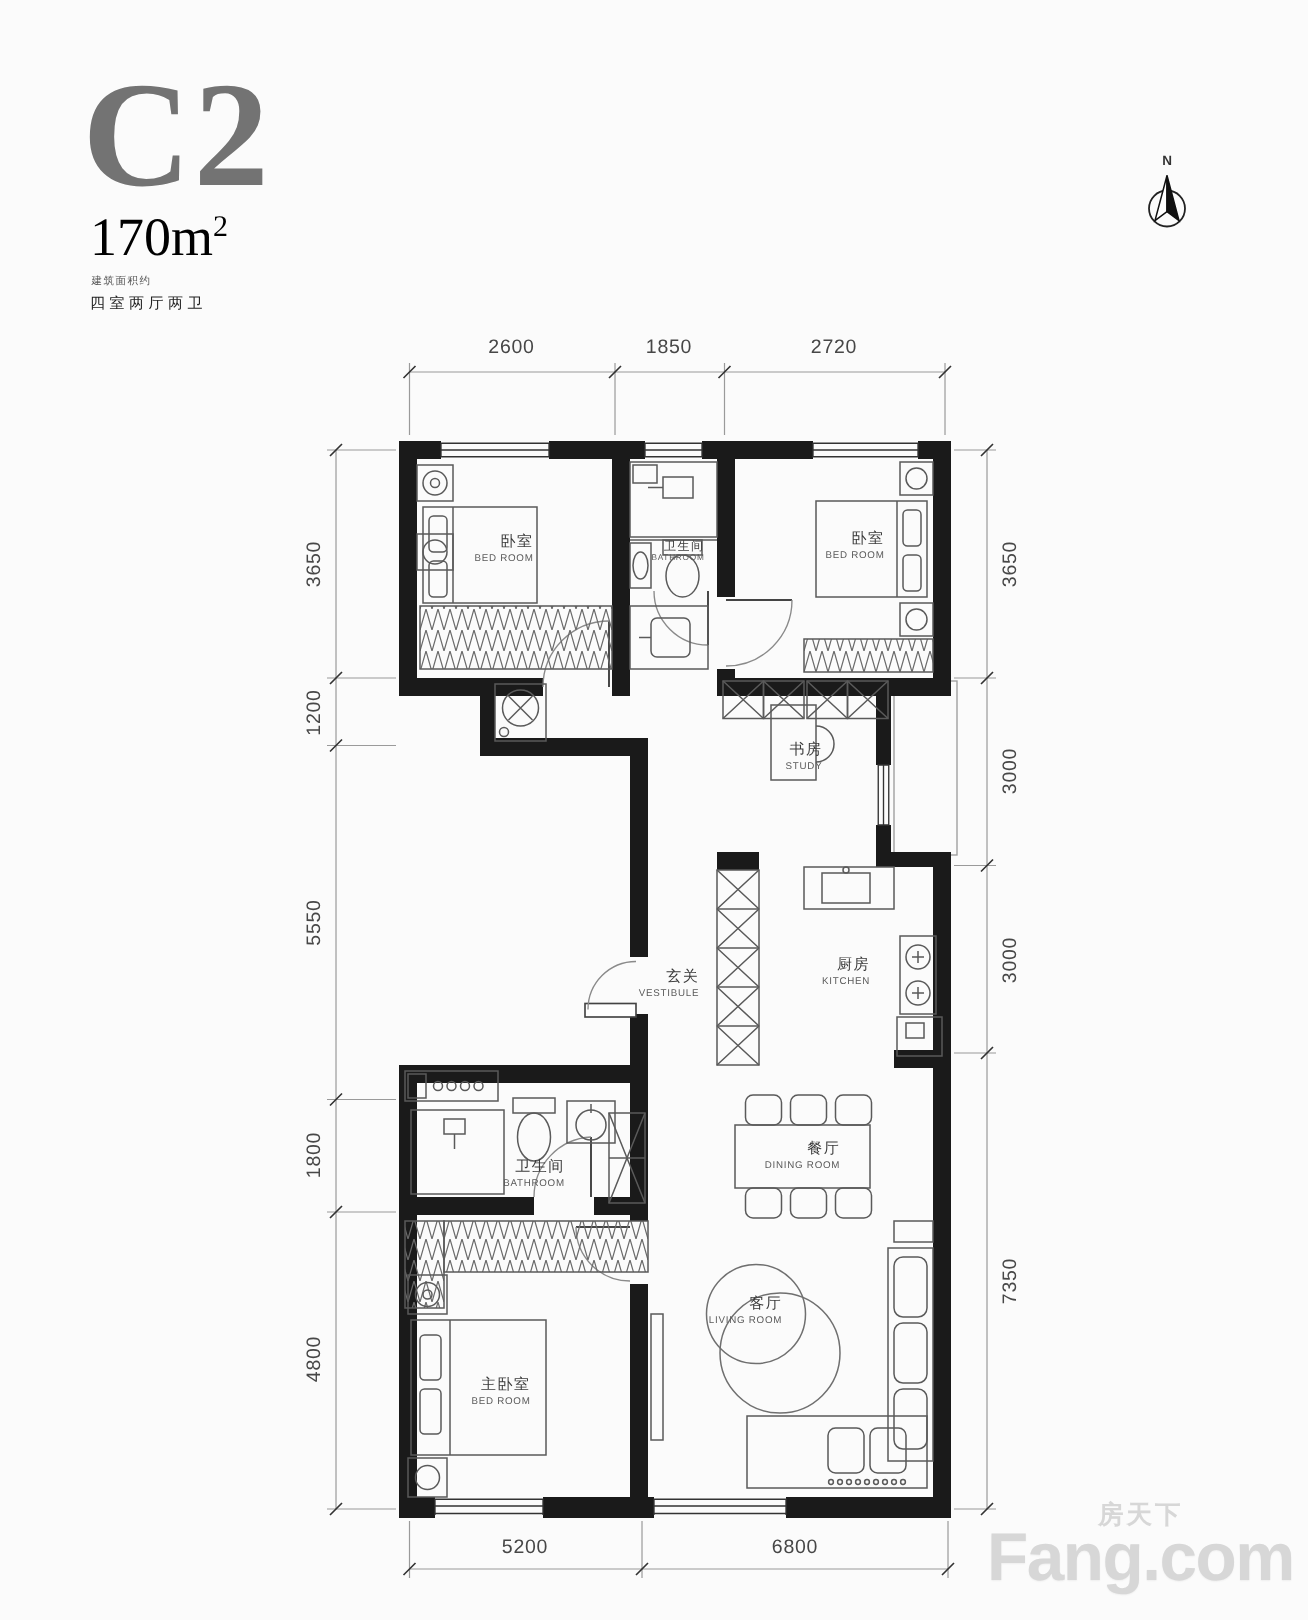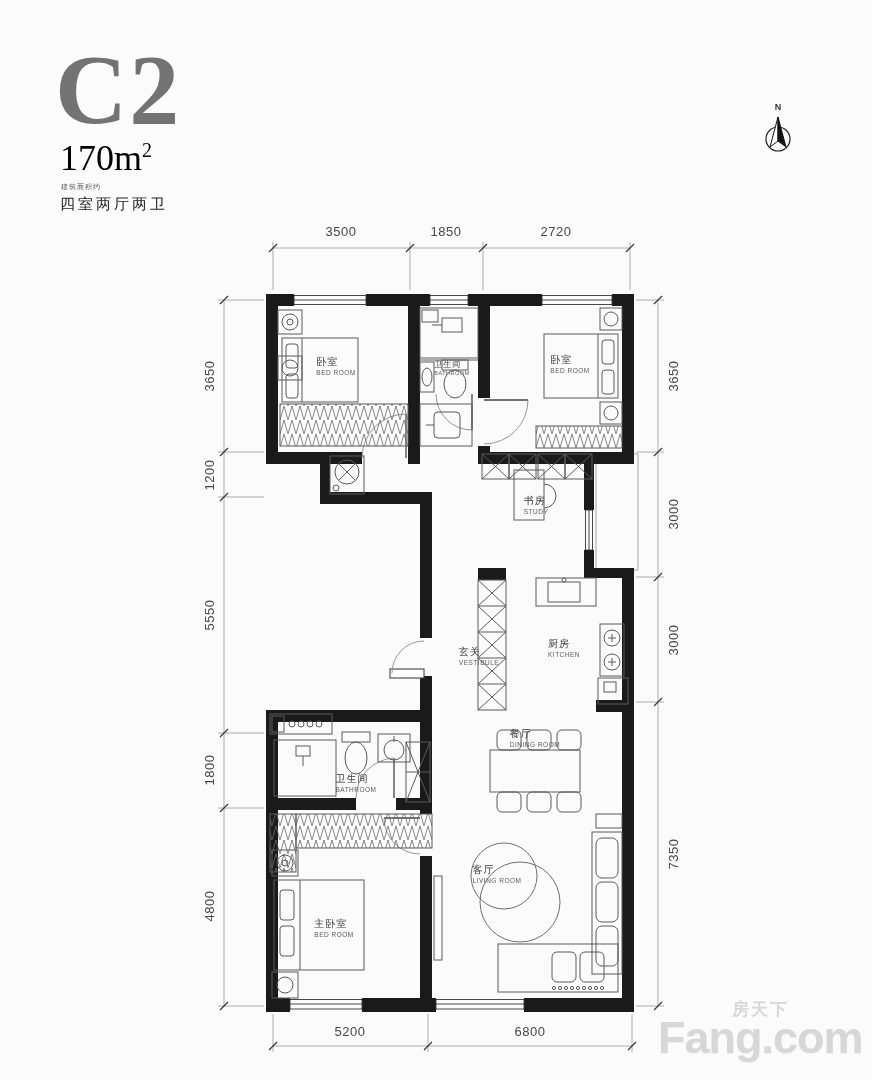--- a/index.html
+++ b/index.html
@@ -5,26 +5,26 @@
   html,body{margin:0;padding:0;background:#e9e9e9;}
   .stage{position:relative;width:872px;height:1080px;background:#fbfbfb;overflow:hidden;
          font-family:"Liberation Sans",sans-serif;color:#222;}
   
   .unit-code{position:absolute;left:55px;top:40px;font-family:"Liberation Serif",serif;
              font-weight:bold;font-size:100px;line-height:1;color:#737373;letter-spacing:2px;}
   .unit-area{position:absolute;left:60px;top:140px;font-family:"Liberation Serif",serif;
              font-size:36px;color:#000000;line-height:1;}
   .unit-area sup{font-size:20px;}
   .area-note{position:absolute;left:61px;top:182px;font-size:7px;color:#555;letter-spacing:1px;}
-  .unit-layout{position:absolute;left:60px;top:195px;font-size:15px;color:#222;letter-spacing:3px;}
+  .unit-layout{position:absolute;left:60px;top:195px;font-size:10px;color:#222;letter-spacing:3px;}
   
   .compass{position:absolute;left:758px;top:102px;width:40px;text-align:center;}
   .compass .n{display:block;font-size:9px;color:#333;font-weight:bold;margin-bottom:1px;}
   
-  .room-label{position:absolute;transform:translate(-50%,-50%);text-align:left;line-height:1.25;pointer-events:none;}
+  .room-label{position:absolute;transform:translate(-50%,-50%);text-align:right;line-height:1.25;pointer-events:none;}
   .room-label .cn{display:block;font-size:10px;color:#3a3a3a;letter-spacing:1px;}
   .room-label .en{display:block;font-size:6.5px;color:#5a5a5a;letter-spacing:.5px;}
   .dim{position:absolute;transform:translate(-50%,-50%);font-size:13px;color:#474747;letter-spacing:.5px;white-space:nowrap;}
   .dim.v{transform:translate(-50%,-50%) rotate(-90deg);}
   
   .watermark{position:absolute;right:2px;bottom:12px;width:212px;height:62px;}
   .wm-cn{position:absolute;left:74px;top:-8px;font-size:17px;font-weight:bold;color:#d7d7d7;letter-spacing:2px;}
   .wm-en{position:absolute;left:0;top:6px;font-size:45px;font-weight:bold;color:#d7d7d7;letter-spacing:-1px;
          text-shadow:0 1px 1px #efefef;}
   svg{position:absolute;left:0;top:0;}
@@ -261,21 +261,21 @@
           <circle cx="572" cy="988" r="1.6"></circle>
           <circle cx="578" cy="988" r="1.6"></circle>
           <circle cx="584" cy="988" r="1.6"></circle>
           <circle cx="590" cy="988" r="1.6"></circle>
           <circle cx="596" cy="988" r="1.6"></circle>
           <circle cx="602" cy="988" r="1.6"></circle>
       </g>
     </g>
   </svg>
 
-  <div class="dim" style="left:341px;top:231px">3500</div>
+  <div class="dim" style="left:341px;top:231px">2600</div>
   <div class="dim" style="left:446px;top:231px">1850</div>
   <div class="dim" style="left:556px;top:231px">2720</div>
   <div class="dim" style="left:350px;top:1031px">5200</div>
   <div class="dim" style="left:530px;top:1031px">6800</div>
   <div class="dim v" style="left:209px;top:376px">3650</div>
   <div class="dim v" style="left:209px;top:475px">1200</div>
   <div class="dim v" style="left:209px;top:615px">5550</div>
   <div class="dim v" style="left:209px;top:770px">1800</div>
   <div class="dim v" style="left:209px;top:906px">4800</div>
   <div class="dim v" style="left:673px;top:376px">3650</div>
@@ -292,29 +292,29 @@
     <span class="en" style="font-size:5.5px">BATHROOM</span>
   </div>
   <div class="room-label" style="left:570px;top:364px">
     <span class="cn">卧室</span>
     <span class="en">BED ROOM</span>
   </div>
   <div class="room-label" style="left:536px;top:505px">
     <span class="cn">书房</span>
     <span class="en">STUDY</span>
   </div>
-  <div class="room-label" style="left:479px;top:656px">
+  <div class="room-label" style="left:446px;top:656px">
     <span class="cn">玄关</span>
     <span class="en">VESTIBULE</span>
   </div>
   <div class="room-label" style="left:564px;top:648px">
     <span class="cn">厨房</span>
     <span class="en">KITCHEN</span>
   </div>
-  <div class="room-label" style="left:535px;top:738px">
+  <div class="room-label" style="left:535px;top:771px">
     <span class="cn">餐厅</span>
     <span class="en">DINING ROOM</span>
   </div>
   <div class="room-label" style="left:356px;top:783px">
     <span class="cn">卫生间</span>
     <span class="en">BATHROOM</span>
   </div>
   <div class="room-label" style="left:334px;top:928px">
     <span class="cn">主卧室</span>
     <span class="en">BED ROOM</span>

